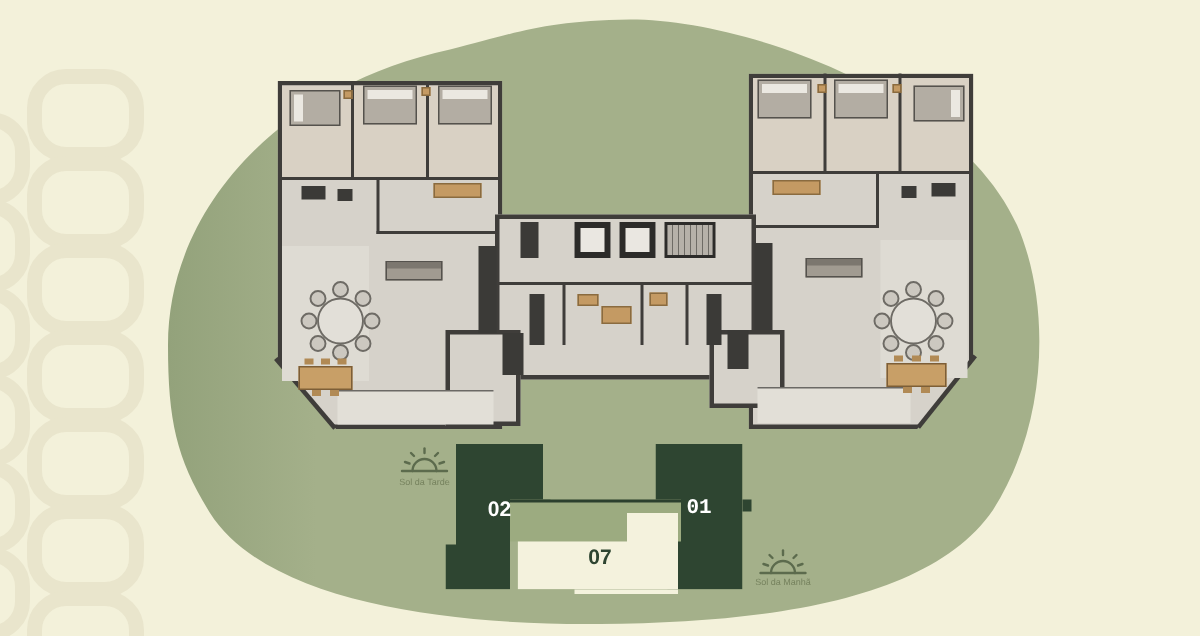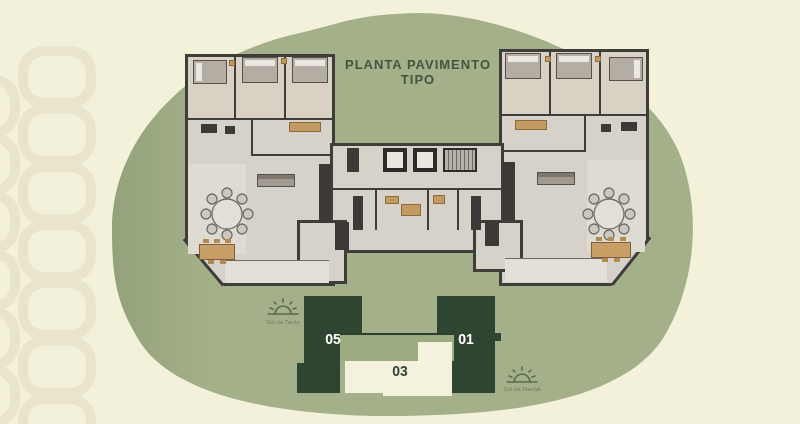--- a/index.html
+++ b/index.html
@@ -211,34 +211,33 @@
     </div>
 
     <div class="elevator" style="left:198px;top:100px;width:24px;height:24px;"></div>
     <div class="elevator" style="left:228px;top:100px;width:24px;height:24px;"></div>
     <div class="stairs" style="left:258px;top:100px;width:34px;height:24px;"></div>
     <div class="darkfix" style="left:162px;top:100px;width:12px;height:24px;"></div>
     <div class="tan" style="left:200px;top:148px;width:14px;height:8px;"></div>
     <div class="tan" style="left:248px;top:147px;width:12px;height:9px;"></div>
   </div>
 
-  <div class="plan-title">PLANTA PAVIMENTO TIPO</div>
 
 
   <div class="keyplan">
     <div class="kp kp-dark" style="left:0;top:0;width:70px;height:100px;clip-path:polygon(9px 3px,67px 3px,67px 52px,45px 52px,45px 100px,2px 100px,2px 70px,9px 70px);"></div>
     <div class="kp kp-dark" style="left:67px;top:40px;width:5px;height:12px;"></div>
     <div class="kp kp-dark" style="left:140px;top:0;width:66px;height:100px;clip-path:polygon(2px 3px,60px 3px,60px 100px,10px 100px,10px 52px,2px 52px);"></div>
     <div class="kp kp-dark" style="left:200px;top:40px;width:6px;height:8px;"></div>
     <div class="kp kp-olive" style="left:45px;top:40px;width:114px;height:28px;"></div>
     <div class="kp kp-cream" style="left:50px;top:49px;width:107px;height:51px;clip-path:polygon(0 19px,73px 19px,73px 0,107px 0,107px 51px,0 51px);"></div>
     <div class="kp kp-cream" style="left:88px;top:100px;width:69px;height:3px;"></div>
-    <div class="kp-label kp-white" style="left:9px;top:38px;width:58px;">05</div>
-    <div class="kp-label kp-green" style="left:85px;top:70px;width:40px;">03</div>
-    <div class="kp-label kp-white" style="left:142px;top:38px;width:58px;">01</div>
+    <div class="kp-label kp-white" style="left:9px;top:38px;width:58px;">02</div>
+    <div class="kp-label kp-green" style="left:85px;top:70px;width:40px;">07</div>
+    <div class="kp-label kp-white" style="left:142px;top:38px;width:58px;font-family:Liberation Mono, monospace;">01</div>
   </div>
 
   <svg class="sun" style="left:266px;top:293px;" width="34" height="28" viewBox="0 0 34 28">
     <g fill="none" stroke="#5c6b4d" stroke-width="1.6" stroke-linecap="round">
       <path d="M9,21 A8,8 0 0 1 25,21"></path>
       <line x1="2" y1="21" x2="32" y2="21"></line>
       <line x1="17" y1="6" x2="17" y2="9"></line>
       <line x1="8" y1="9" x2="10" y2="11"></line>
       <line x1="26" y1="9" x2="24" y2="11"></line>
       <line x1="4" y1="15" x2="7" y2="16"></line>

